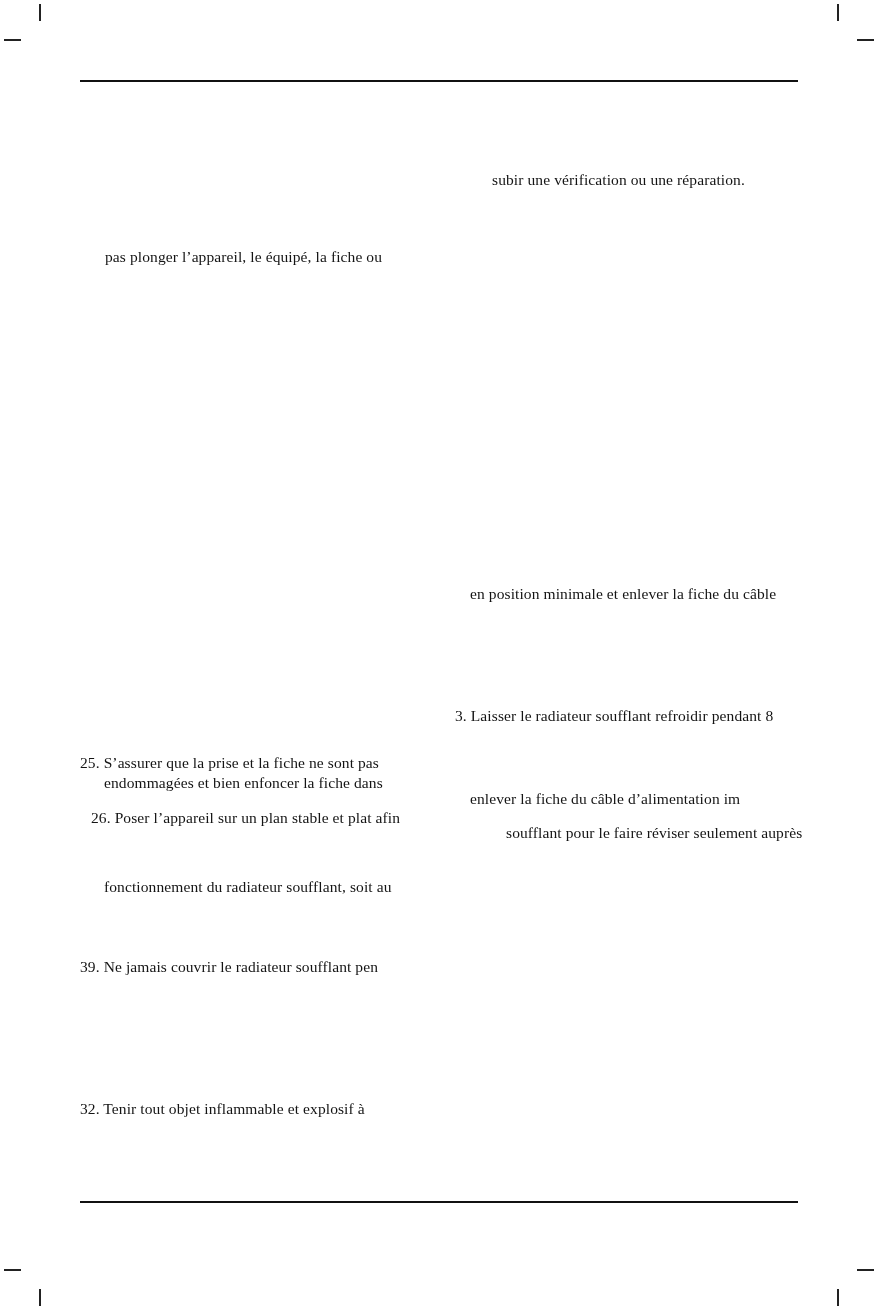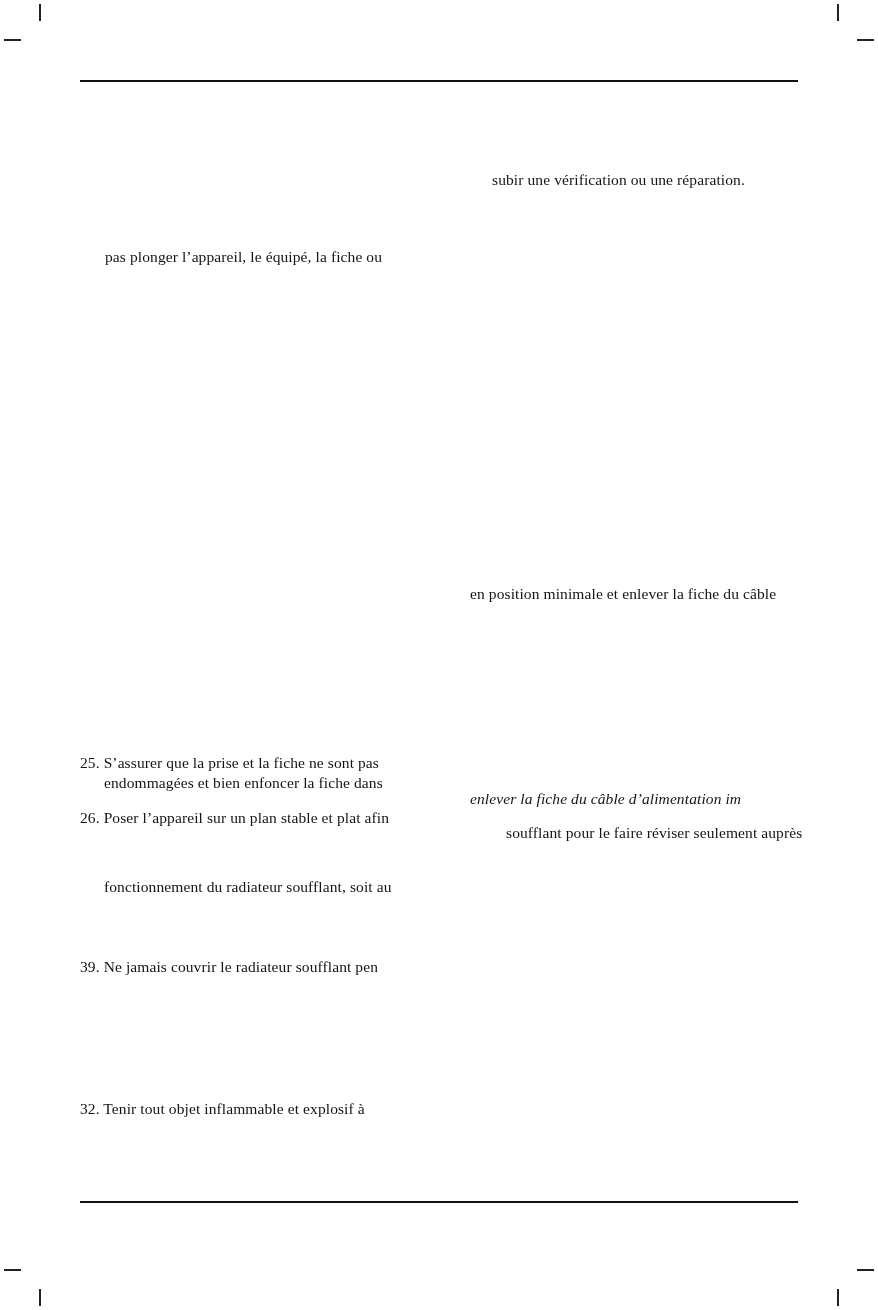--- a/index.html
+++ b/index.html
@@ -51,23 +51,24 @@
 
   <div class="crop v" style="left:837px; top:1289px;"></div>
   <div class="crop h" style="left:857px; top:1269px;"></div>
 
   <div class="rule" style="left:80px; top:80px; width:718px;"></div>
   <div class="rule" style="left:80px; top:1201px; width:718px;"></div>
 
   <div class="text-line" style="left:105px; top:247px;">pas plonger l’appareil, le équipé, la fiche ou</div>
   <div class="text-line" style="left:80px;  top:753px;">25. S’assurer que la prise et la fiche ne sont pas</div>
   <div class="text-line" style="left:104px; top:773px;">endommagées et bien enfoncer la fiche dans</div>
-  <div class="text-line" style="left:80px;  top:808px;">26. Poser l’appareil sur un plan stable et plat afin</div>
+  <div class="text-line" style="left:91px;  top:808px;">26. Poser l’appareil sur un plan stable et plat afin</div>
   <div class="text-line" style="left:104px; top:877px;">fonctionnement du radiateur soufflant, soit au</div>
   <div class="text-line" style="left:80px;  top:957px;">39. Ne jamais couvrir le radiateur soufflant pen</div>
   <div class="text-line" style="left:80px;  top:1099px;text-align:center;">32. Tenir tout objet inflammable et explosif à</div>
 
   <div class="text-line" style="left:492px; top:170px;">subir une vérification ou une réparation.</div>
   <div class="text-line" style="left:470px; top:584px;">en position minimale et enlever la fiche du câble</div>
-  <div class="text-line" style="left:470px; top:789px;font-style:italic;">enlever la fiche du câble d’alimentation im</div>
+  <div class="text-line" style="left:455px; top:706px;">3. Laisser le radiateur soufflant refroidir pendant 8</div>
+  <div class="text-line" style="left:470px; top:789px;">enlever la fiche du câble d’alimentation im</div>
   <div class="text-line" style="left:470px; top:823px;margin-left:36px;">soufflant pour le faire réviser seulement auprès</div>
 
 </div>
 
 </body></html>

